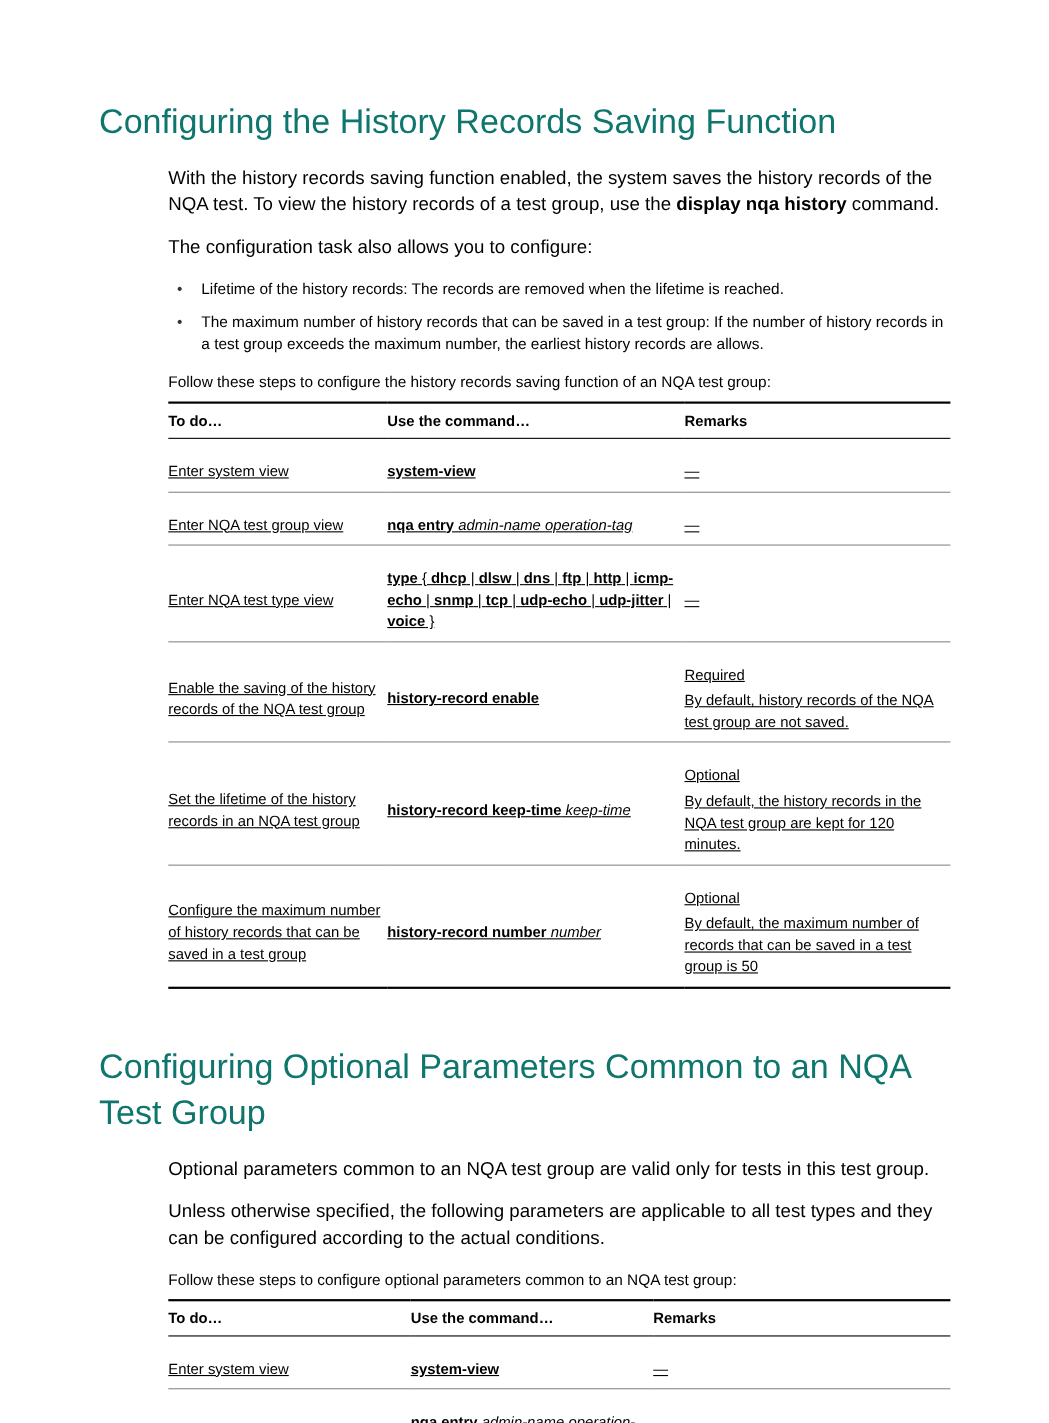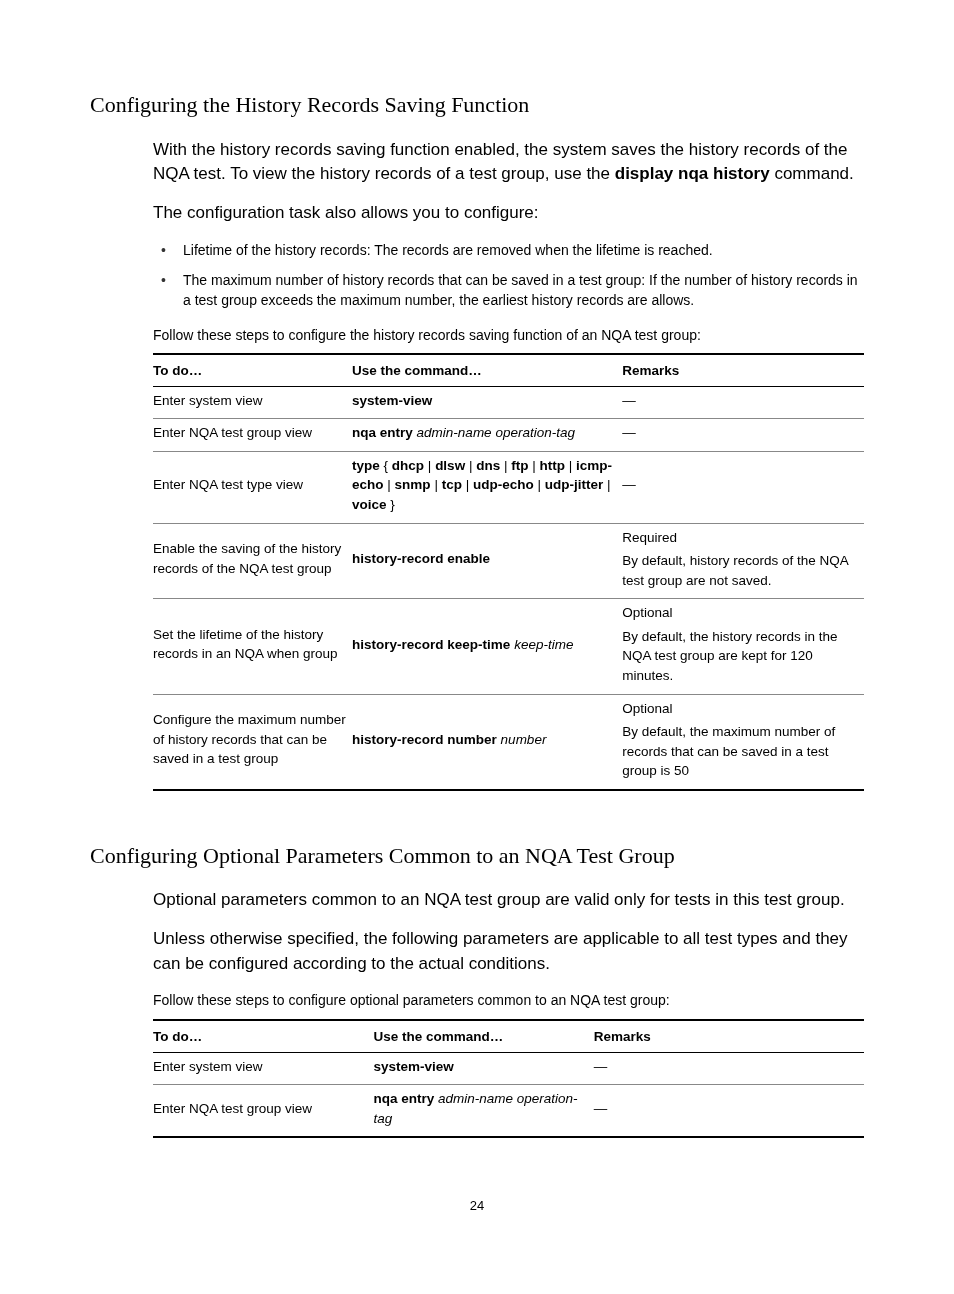--- a/index.html
+++ b/index.html
@@ -9,24 +9,24 @@
     }
     body {
       font-family: Arial, Helvetica, sans-serif;
       font-size: 14px;
       color: #000;
       background: #fff;
       padding: 90px 90px 50px 90px;
       width: 954px;
     }
     h1 {
-      font-family: Liberation Serif, serif;
+      font-family: Liberation Sans, sans-serif;
       font-weight: 300;
-      font-size: 22px;
-      color: #000000;
+      font-size: 31px;
+      color: #0f766e;
       margin-bottom: 18px;
       line-height: 1.35;
     }
     .section2-heading {
       margin-top: 50px;
     }
     .body-text {
       margin-left: 63px;
       margin-bottom: 14px;
       line-height: 1.45;
@@ -71,23 +71,24 @@
       border-top: 2px solid #000;
       border-bottom: 1.5px solid #000;
     }
     table th {
       text-align: left;
       font-weight: bold;
       padding: 8px 6px 8px 0;
       vertical-align: top;
     }
     table td {
-      padding: 4px 6px 8px 0;
+      padding: 20px 6px 8px 0;
       vertical-align: middle;
       line-height: 1.45;
+      text-decoration: underline;
     }
     table tbody tr {
       border-bottom: 1px solid #888;
     }
     table tbody tr:last-child {
       border-bottom: 2px solid #000;
     }
     .col-todo { width: 28%; }
     .col-cmd { width: 38%; }
     .col-rem { width: 34%; }
@@ -153,21 +154,21 @@
       <td>Enable the saving of the history records of the NQA test group</td>
       <td><span class="bold">history-record enable</span></td>
       <td>
         <div class="remarks-block">
           <p>Required</p>
           <p>By default, history records of the NQA test group are not saved.</p>
         </div>
       </td>
     </tr>
     <tr>
-      <td>Set the lifetime of the history records in an NQA when group</td>
+      <td>Set the lifetime of the history records in an NQA test group</td>
       <td><span class="bold">history-record keep-time</span><span class="italic"> keep-time</span></td>
       <td>
         <div class="remarks-block">
           <p>Optional</p>
           <p>By default, the history records in the NQA test group are kept for 120 minutes.</p>
         </div>
       </td>
     </tr>
     <tr>
       <td>Configure the maximum number of history records that can be saved in a test group</td>

